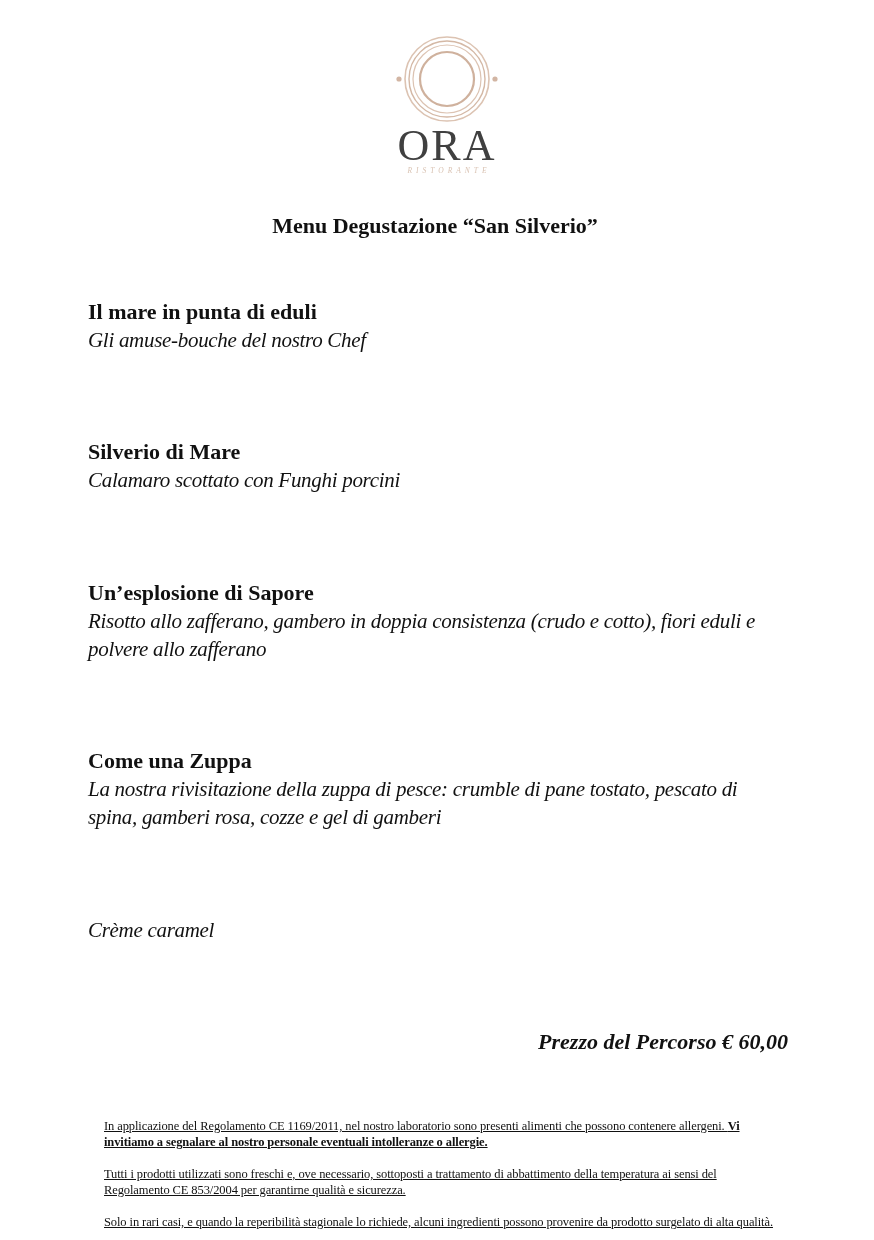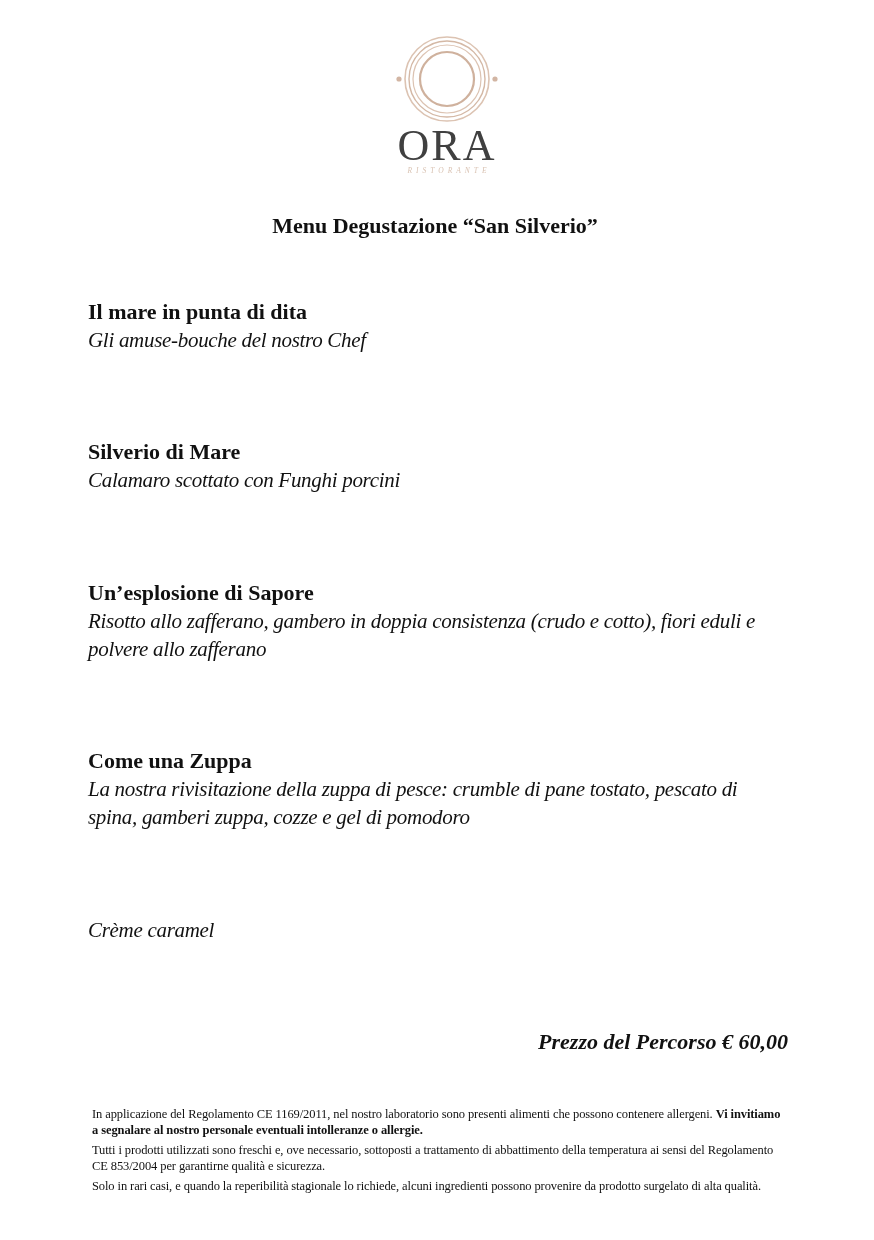--- a/index.html
+++ b/index.html
@@ -87,21 +87,21 @@
     }
     .footer {
       position: absolute;
       left: 88px;
       top: 1102px;
       width: 705px;
       font-size: 12.5px;
       line-height: 16px;
       letter-spacing: -0.1px;
     }
-    .footer p { margin: 4px; }
+    .footer p { margin: 16px; text-decoration: underline; }
     .footer b { font-weight: bold; }
   </style>
 </head>
 <body>
 
 <div class="logo">
   <svg width="120" height="90" viewBox="0 0 120 90">
     <circle cx="60" cy="45" r="42" fill="none" stroke="#dcc3b2" stroke-width="1.6"></circle>
     <circle cx="60" cy="45" r="38" fill="none" stroke="#d4b8a5" stroke-width="1.4"></circle>
     <circle cx="60" cy="45" r="34" fill="none" stroke="#dcc3b2" stroke-width="1.2"></circle>
@@ -109,37 +109,37 @@
     <circle cx="12" cy="45" r="2.6" fill="#d2b5a3"></circle>
     <circle cx="108" cy="45" r="2.6" fill="#d2b5a3"></circle>
   </svg>
   <div class="logo-word">ORA</div>
   <div class="logo-sub">RISTORANTE</div>
 </div>
 
 <div class="menu-title">Menu Degustazione “San Silverio”</div>
 
 <div class="course" style="top:298px;">
-  <div class="course-name">Il mare in punta di dita</div>
+  <div class="course-name">Il mare in punta di eduli</div>
   <div class="course-desc">Gli amuse-bouche del nostro Chef</div>
 </div>
 
 <div class="course" style="top:438px;">
   <div class="course-name">Silverio di Mare</div>
   <div class="course-desc">Calamaro scottato con Funghi porcini</div>
 </div>
 
 <div class="course" style="top:579px;">
   <div class="course-name">Un’esplosione di Sapore</div>
   <div class="course-desc">Risotto allo zafferano, gambero in doppia consistenza (crudo e cotto), fiori eduli e polvere allo zafferano</div>
 </div>
 
 <div class="course" style="top:747px;">
   <div class="course-name">Come una Zuppa</div>
-  <div class="course-desc">La nostra rivisitazione della zuppa di pesce: crumble di pane tostato, pescato di spina, gamberi zuppa, cozze e gel di pomodoro</div>
+  <div class="course-desc">La nostra rivisitazione della zuppa di pesce: crumble di pane tostato, pescato di spina, gamberi rosa, cozze e gel di gamberi</div>
 </div>
 
 <div class="course" style="top:916px;">
   <div class="course-desc">Crème caramel</div>
 </div>
 
 <div class="price">Prezzo del Percorso € 60,00</div>
 
 <div class="footer">
   <p><span>In applicazione del Regolamento CE 1169/2011, nel nostro laboratorio sono presenti alimenti che possono contenere allergeni. </span><b>Vi invitiamo a segnalare al nostro personale eventuali intolleranze o allergie.</b></p>

